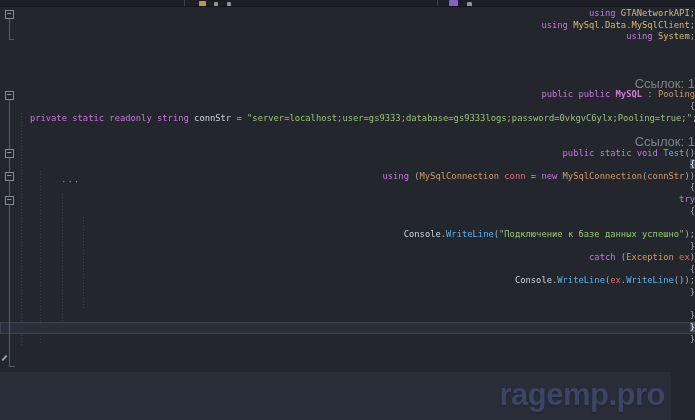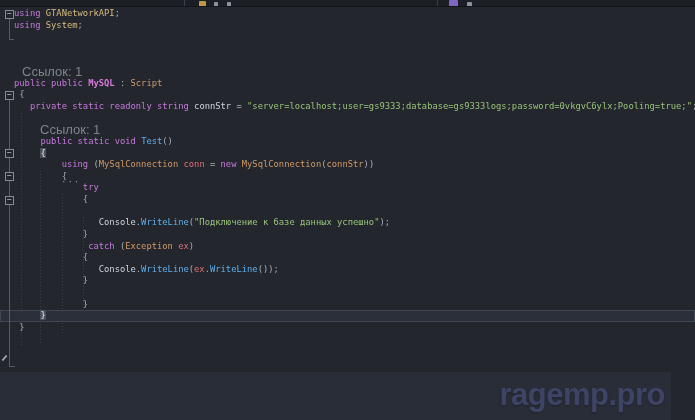--- a/index.html
+++ b/index.html
@@ -14,21 +14,21 @@
     position:absolute; left:0; top:0; width:695px; height:7px;
     background:var(--bg-topbar,#1b1e24); border-bottom:1px solid #13151a;
   }
   .tb-sep { position:absolute; top:0; width:1px; height:6px; background:#3c4149; }
   .tb-ico { position:absolute; border-radius:1px 1px 0 0; }
   
   .editor { position:absolute; left:0; top:8px; width:695px; height:360px; overflow:hidden; }
   #code { position:absolute; left:0; top:0; width:695px; }
   .ln {
     height:11.63px; line-height:11.63px; font-size:8.8px;
-    white-space:pre; padding-left:14px; color:var(--pl,#ced4db);
+    white-space:pre; padding-left:14px; color:var(--pl,#ced4db);text-align:right;
   }
   .ln.cur { background:#2a2f39; box-shadow:inset 0 0 0 1px #3e4450; }
   .ln.cl {
     font-family:"Liberation Sans",sans-serif; font-size:13px;
     color:var(--cd,#7d838d); line-height:12.5px;
   }
   .tk-kw { color:var(--kw,#c678dd); }
   .tk-ns { color:var(--ns,#d7ba7d); }
   .tk-ty { color:var(--ty,#d19a66); }
   .tk-cn { color:var(--cn,#d579d8); font-weight:bold; }
@@ -93,26 +93,27 @@
         <div class="hcorner" style="left: 9px; top: 358px; width: 6px;"></div>
         <div class="guide" style="left: 21px; top: 105px; height: 232px;"></div>
         <div class="guide" style="left: 40px; top: 163px; height: 174px;"></div>
         <div class="guide" style="left: 62px; top: 186px; height: 140px;"></div>
         <div class="guide" style="left: 83px; top: 209px; height: 93px;"></div>
         <div class="dots" style="left: 61px; top: 172.32px;">···</div>
         <div class="pencil" style=""></div>
       </div>
     <div id="code">
         <div class="ln"><span class="tk-kw">using</span><span class="tk-pl"> </span><span class="tk-ns">GTANetworkAPI</span><span class="tk-pu">;</span></div>
+        <div class="ln"><span class="tk-kw">using</span><span class="tk-pl"> </span><span class="tk-ns">MySql</span><span class="tk-pu">.</span><span class="tk-ns">Data</span><span class="tk-pu">.</span><span class="tk-ns">MySqlClient</span><span class="tk-pu">;</span></div>
         <div class="ln"><span class="tk-kw">using</span><span class="tk-pl"> </span><span class="tk-ns">System</span><span class="tk-pu">;</span></div>
         <div class="ln"></div>
         <div class="ln"></div>
         <div class="ln"></div>
         <div class="ln cl" style="padding-left: 22px;">Ссылок: 1</div>
-        <div class="ln"><span class="tk-kw">public</span><span class="tk-pl"> </span><span class="tk-kw">public</span><span class="tk-pl"> </span><span class="tk-cn">MySQL</span><span class="tk-pl"> </span><span class="tk-pu">:</span><span class="tk-pl"> </span><span class="tk-ty">Script</span></div>
+        <div class="ln"><span class="tk-kw">public</span><span class="tk-pl"> </span><span class="tk-kw">public</span><span class="tk-pl"> </span><span class="tk-cn">MySQL</span><span class="tk-pl"> </span><span class="tk-pu">:</span><span class="tk-pl"> </span><span class="tk-ty">Pooling</span></div>
         <div class="ln"><span class="tk-pu"> {</span></div>
         <div class="ln"><span class="tk-pl">   </span><span class="tk-kw">private</span><span class="tk-pl"> </span><span class="tk-kw">static</span><span class="tk-pl"> </span><span class="tk-kw">readonly</span><span class="tk-pl"> </span><span class="tk-kw">string</span><span class="tk-pl"> connStr </span><span class="tk-pu">=</span><span class="tk-pl"> </span><span class="tk-st">"server=localhost;user=gs9333;database=gs9333logs;password=0vkgvC6ylx;Pooling=true;"</span><span class="tk-pu">;</span></div>
         <div class="ln"></div>
         <div class="ln cl" style="padding-left: 40px;">Ссылок: 1</div>
         <div class="ln"><span class="tk-pl">     </span><span class="tk-kw">public</span><span class="tk-pl"> </span><span class="tk-kw">static</span><span class="tk-pl"> </span><span class="tk-kw">void</span><span class="tk-pl"> </span><span class="tk-me">Test</span><span class="tk-pu">()</span></div>
         <div class="ln"><span class="tk-pl">     </span><span class="tk-bh">{</span></div>
         <div class="ln"><span class="tk-pl">         </span><span class="tk-kw">using</span><span class="tk-pl"> </span><span class="tk-pu">(</span><span class="tk-ty">MySqlConnection</span><span class="tk-pl"> </span><span class="tk-lo">conn</span><span class="tk-pl"> </span><span class="tk-pu">=</span><span class="tk-pl"> </span><span class="tk-kw">new</span><span class="tk-pl"> </span><span class="tk-ty">MySqlConnection</span><span class="tk-pu">(</span><span class="tk-ty">connStr</span><span class="tk-pu">))</span></div>
         <div class="ln"><span class="tk-pu">         {</span></div>
         <div class="ln"><span class="tk-pl">             </span><span class="tk-kw">try</span></div>
         <div class="ln"><span class="tk-pu">             {</span></div>

